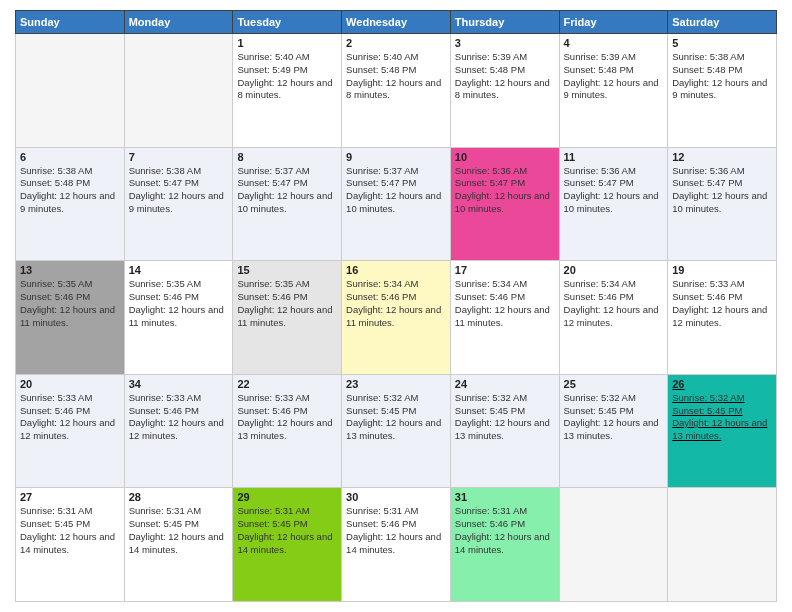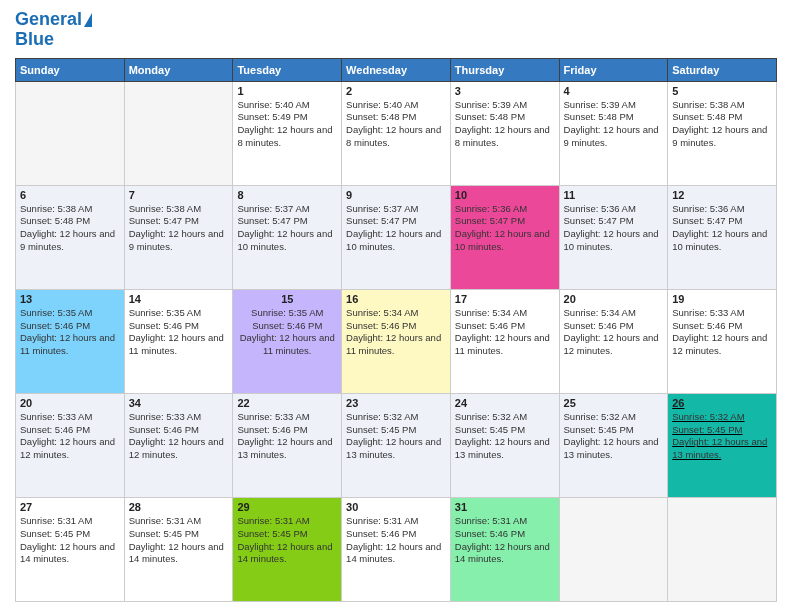--- a/index.html
+++ b/index.html
@@ -103,35 +103,20 @@
     .day-info {
       color: #333;
       font-size: 9.5px;
       line-height: 1.35;
     }
   </style>
 </head>
 <body>
 
 <div class="page">
-  <div class="header">
-    <div class="logo">
-      <div class="logo-row">
-        <span class="logo-text">
-          <span class="blue">General</span>
-        </span>
-        <div class="logo-triangle"></div>
-      </div>
-      <span class="logo-text" style="color:#1a6eb5;">Blue</span>
-    </div>
-    <div class="title-block">
-      <div class="month-title"></div>
-      <div class="location"></div>
-    </div>
-  </div>
 
   <table class="calendar">
     <thead>
       <tr>
       <th>Sunday</th>
           <th>Monday</th>
           <th>Tuesday</th>
           <th>Wednesday</th>
           <th>Thursday</th>
           <th>Friday</th>
@@ -211,33 +196,33 @@
 Daylight: 12 hours and 10 minutes.</div>
           </td>
           <td style="background: rgb(238, 242, 248);">
             <span class="day-num">12</span>
             <div class="day-info" style="white-space: pre-line;">Sunrise: 5:36 AM
 Sunset: 5:47 PM
 Daylight: 12 hours and 10 minutes.</div>
           </td>
         </tr>
         <tr>
-          <td style="background: #7dd3fc; margin-left: 35px;">
+          <td style="background: #a3a3a3; margin-left: 35px;">
             <span class="day-num">13</span>
             <div class="day-info" style="white-space: pre-line;">Sunrise: 5:35 AM
 Sunset: 5:46 PM
 Daylight: 12 hours and 11 minutes.</div>
           </td>
           <td style="background: rgb(255, 255, 255);">
             <span class="day-num">14</span>
             <div class="day-info" style="white-space: pre-line;">Sunrise: 5:35 AM
 Sunset: 5:46 PM
 Daylight: 12 hours and 11 minutes.</div>
           </td>
-          <td style="background: #c4b5fd; text-align: center;">
+          <td style="background: #e5e5e5;">
             <span class="day-num">15</span>
             <div class="day-info" style="white-space: pre-line;">Sunrise: 5:35 AM
 Sunset: 5:46 PM
 Daylight: 12 hours and 11 minutes.</div>
           </td>
           <td style="background: #fef9c3;">
             <span class="day-num">16</span>
             <div class="day-info" style="white-space: pre-line;">Sunrise: 5:34 AM
 Sunset: 5:46 PM
 Daylight: 12 hours and 11 minutes.</div>

